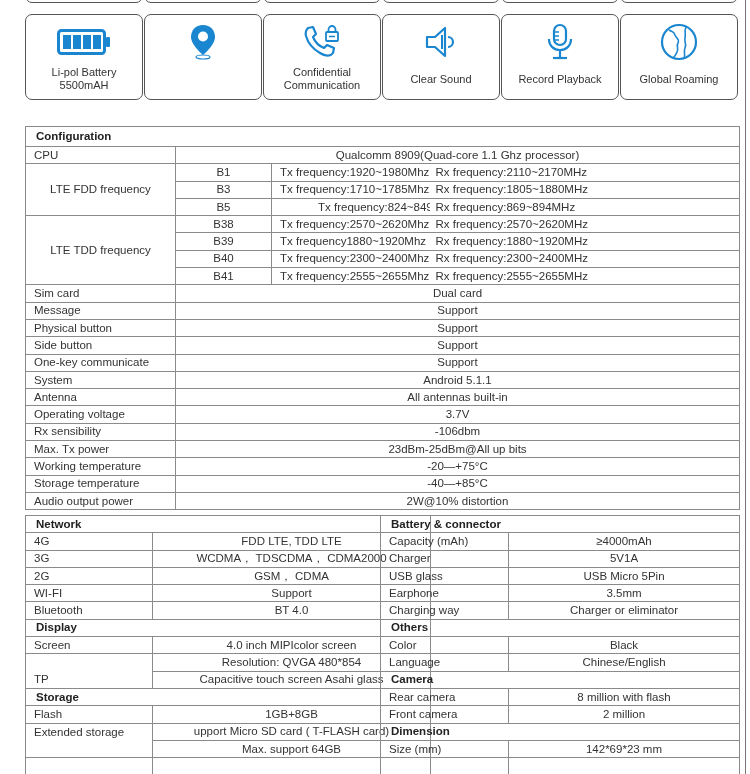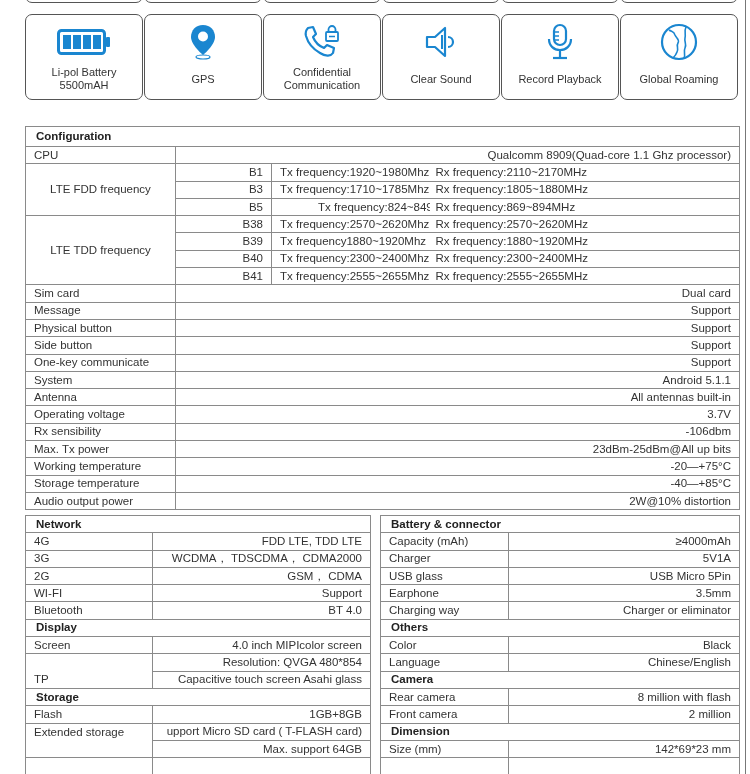--- a/index.html
+++ b/index.html
@@ -9,26 +9,26 @@
   .page-border { position: absolute; left: 745px; top: 0; width: 1px; height: 774px; background: #777; }
 
   .card { position: absolute; width: 118px; border: 1.5px solid #555; border-radius: 7px; background: #fff; }
   .card.top-row { top: -12px; height: 15px; }
   .card.feature { top: 14px; height: 86px; }
   .card .icon { position: absolute; left: 0; right: 0; top: 8px; height: 38px; display: flex; justify-content: center; align-items: center; }
   .card .label { position: absolute; left: 2px; right: 2px; bottom: 6px; height: 28px; display: flex; align-items: center; justify-content: center; text-align: center; font-size: 11px; line-height: 13px; color: #333; }
 
   table { border-collapse: collapse; position: absolute; table-layout: fixed; }
   td { border: 1px solid #8a8a8a; height: 17.3px; padding: 0 8px; font-size: 11.5px; line-height: 15px; white-space: nowrap; overflow: hidden; }
-  td.c { text-align: right; }
+  td.c { text-align: center; }
   td.head { font-weight: bold; color: #222; padding-left: 10px; margin-top: 30px; }
   td.mid { text-align: center; vertical-align: middle; }
 
   #config { left: 25px; top: 126px; width: 715px; border: 1px solid #8a8a8a; }
-  #network { left: 25px; top: 515px; width: 346px; }
+  #network { left: 25px; top: 515px; width: 406px; }
   #battery { left: 380px; top: 515px; width: 360px; }
 </style>
 </head>
 <body>
 
 <div class="page-border"></div>
 
 <div class="card top-row" style="left:25px"></div>
 <div class="card top-row" style="left:144px"></div>
 <div class="card top-row" style="left:263px"></div>
@@ -53,23 +53,20 @@
 </div>
 
 <div class="card feature" style="left:144px">
   <div class="icon">
     <svg width="30" height="38" viewBox="0 0 30 38">
       <path d="M15 2 C7.5 2 3 7.5 3 14 C3 22 15 32 15 32 C15 32 27 22 27 14 C27 7.5 22.5 2 15 2 Z" fill="#1a86d0"></path>
       <circle cx="15" cy="13.5" r="5" fill="#fff"></circle>
       <ellipse cx="15" cy="34" rx="7" ry="2" fill="none" stroke="#1a86d0" stroke-width="1.2"></ellipse>
     </svg>
   </div>
-  <div class="label">
-      <span><span>GPS</span></span>
-    </div>
 </div>
 
 <div class="card feature" style="left:263px">
   <div class="icon">
     <svg width="40" height="36" viewBox="0 0 40 36">
       <path d="M6 4 L11 3 L14 10 L11 13 C13 18 17 22 22 24 L25 21 L32 24 L31 29 C29 32 24 33 18 29 C11 25 6 19 4 12 C3 8 4 6 6 4 Z" fill="none" stroke="#1a86d0" stroke-width="2.2" stroke-linejoin="round"></path>
       <rect x="24" y="8" width="12" height="9" rx="1" fill="none" stroke="#1a86d0" stroke-width="1.8"></rect>
       <path d="M26.5 8 V5.5 A3.5 3.5 0 0 1 33.5 5.5 V8" fill="none" stroke="#1a86d0" stroke-width="1.8"></path>
       <line x1="27" y1="12.5" x2="33" y2="12.5" stroke="#1a86d0" stroke-width="1.5"></line>
     </svg>

